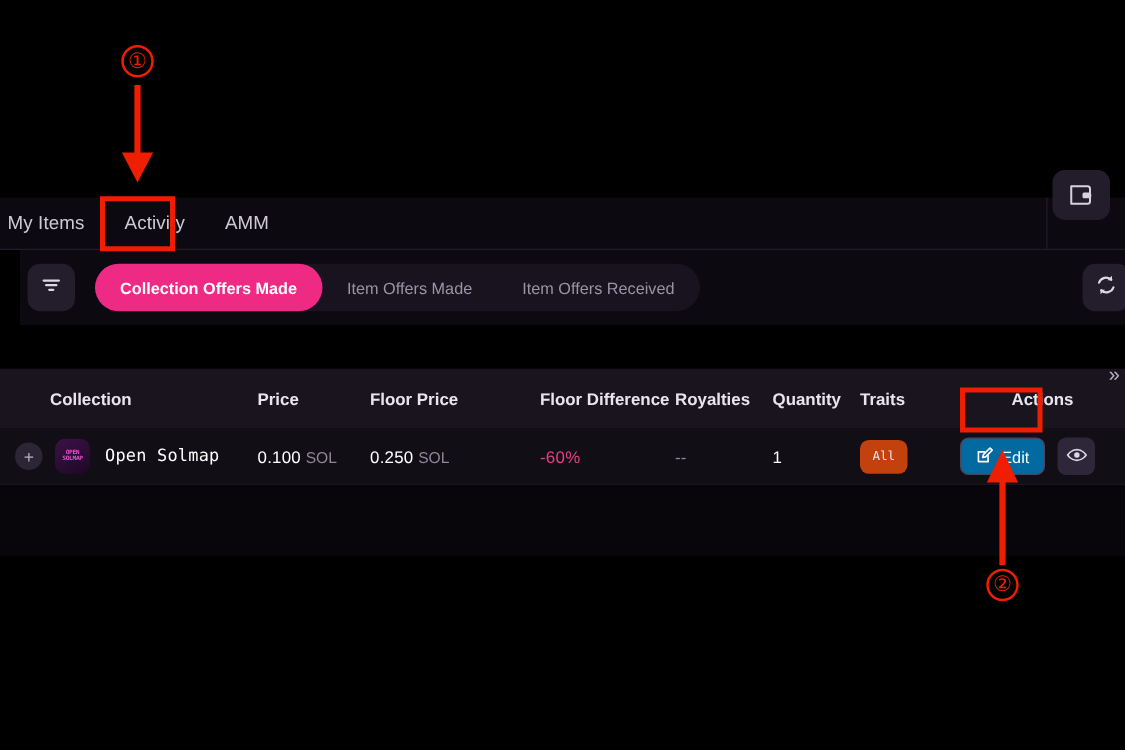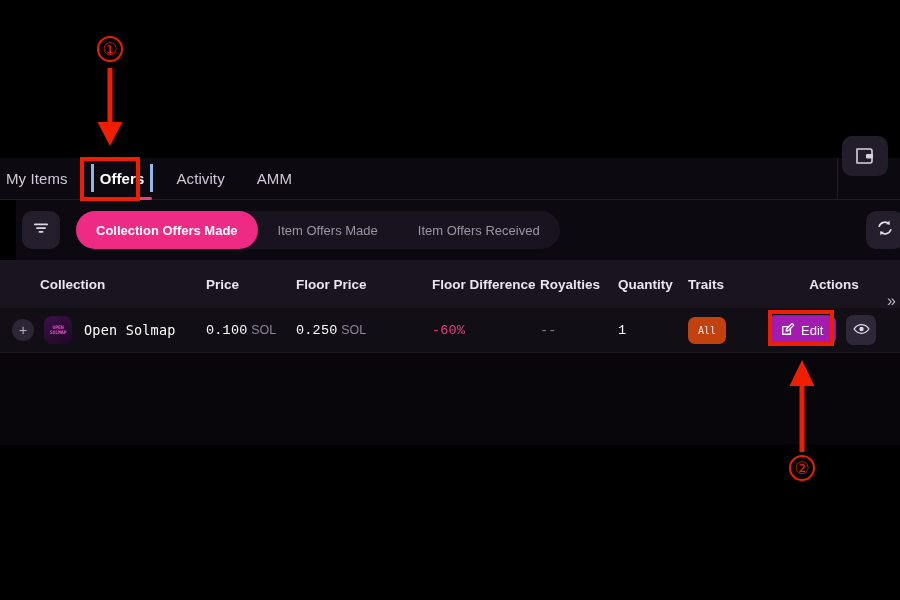--- a/index.html
+++ b/index.html
@@ -166,20 +166,21 @@
     z-index: 2;
   }
   .thead {
     height: 48px;
     background: #1a141f;
     display: flex;
     align-items: center;
     color: #e9e4ee;
     font-size: 13.5px;
     font-weight: 700;
+    margin-top: 35px;
   }
   .trow {
     height: 45px;
     background: #120e16;
     display: flex;
     align-items: center;
     color: #ffffff;
     font-size: 13.5px;
     border-bottom: 1px solid #1a141f;
   }
@@ -235,21 +236,21 @@
   }
   .coll-name {
     margin-left: 12px;
     font-family: "DejaVu Sans Mono", monospace;
     font-size: 13.5px;
     color: #ffffff;
     letter-spacing: .2px;
     white-space: nowrap;
   }
   .mono {
-    font-family: Liberation Mono, monospace;
+    font-family: Liberation Sans, sans-serif;
     font-size: 13.5px;
     color: #ffffff;
     letter-spacing: .2px;
     text-align: right;
   }
   .unit { color: #8d8697; font-size: 12.5px; }
   .neg { color: #e8407f; }
   .dim { color: #8d8697; }
 
   .traits-badge {
@@ -266,21 +267,21 @@
     font-size: 10px;
   }
 
   .edit-btn {
     display: inline-flex;
     align-items: center;
     gap: 6px;
     height: 30px;
     padding: 0 12px;
     border-radius: 7px;
-    background: #a21caf;
+    background: #0369a1;
     border: 1px solid #4d4559;
     color: #ffffff;
     font-size: 13px;
     cursor: pointer;
     white-space: nowrap;
   }
   .eye-btn {
     margin-left: 10px;
     width: 30px; height: 30px;
     border-radius: 7px;
@@ -360,25 +361,20 @@
         <path d="M3 3h13a2 2 0 0 1 2 2v10a2 2 0 0 1-2 2H3z" stroke="#d8d2e0" stroke-width="1.6" stroke-linejoin="round"></path>
         <rect x="12" y="8" width="7" height="4.5" rx="1.2" fill="#d8d2e0"></rect>
       </svg>
     </span>
   </div>
 
   <div class="tabbar">
     <div class="tabbar-inner">
       <div class="tab first">
         <span>My Items</span>
-      </div>
-      <div class="tab active">
-        <span class="caret-l"></span>
-        <span>Offers</span>
-        <span class="caret-r"></span>
       </div>
       <div class="tab">
         <span>Activity</span>
       </div>
       <div class="tab">
         <span>AMM</span>
       </div>
     </div>
   </div>
   <div class="tabbar-sep"></div>

